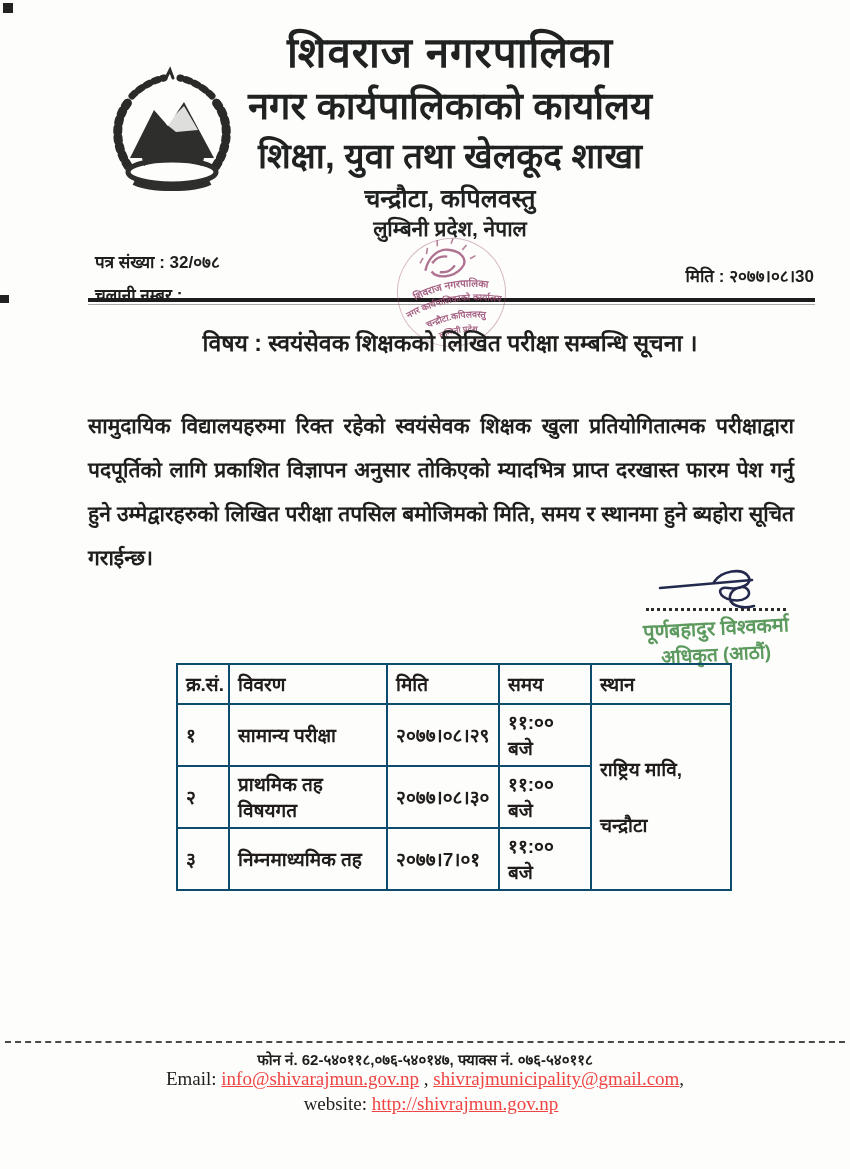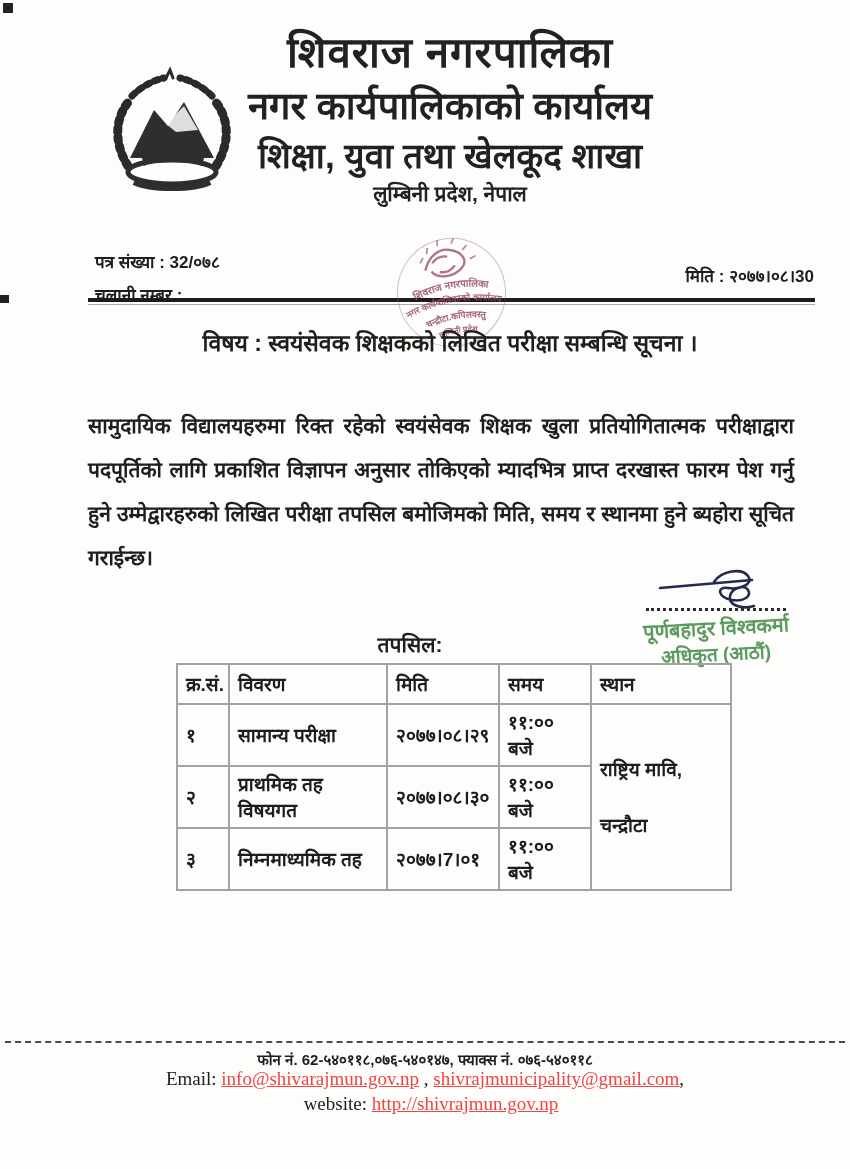--- a/index.html
+++ b/index.html
@@ -43,21 +43,21 @@
   .sig-name{position:absolute;left:600px;top:614px;width:232px;text-align:center;font-size:20px;font-weight:700;color:#5d9a5f;transform:rotate(-3deg);}
   .sig-title{position:absolute;left:620px;top:641px;width:192px;text-align:center;font-size:19px;font-weight:700;color:#5d9a5f;transform:rotate(-3deg);}
 
   
   .tapasil{position:absolute;left:300px;top:630px;width:220px;text-align:center;font-size:21px;font-weight:700;}
   table.sched{
     position:absolute;left:176px;top:663px;width:554px;
     border-collapse:collapse;table-layout:fixed;
   }
   table.sched th,table.sched td{
-    border:2px solid #a3a3a3;font-size:19px;font-weight:700;color:#201c1c;
+    border:2px solid #0c4a6e;font-size:19px;font-weight:700;color:#201c1c;
     padding:4px 8px;text-align:left;vertical-align:middle;height:36px;
   }
   table.sched th{height:30px;}
   .col-sn{width:52px;}
   .col-desc{width:158px;}
   .col-date{width:112px;}
   .col-time{width:92px;}
   .col-loc{width:140px;}
   td.center,th.center{text-align:center;}
   td.loc-cell{text-align:center;vertical-align:top;padding-top:12px;border-radius:32px;}
@@ -92,20 +92,21 @@
       <path d="M36,92 C48,78 84,78 98,92 L96,100 C80,92 52,92 38,100 Z" fill="#2e2e2c"></path>
       <ellipse cx="66" cy="106" rx="44" ry="12" fill="none" stroke="#2e2e2c" stroke-width="5"></ellipse>
       <path d="M28,116 C44,124 88,124 104,116" fill="none" stroke="#2e2e2c" stroke-width="6"></path>
     </g>
   </svg>
 
   <div class="letterhead">
     <div class="lh-org">शिवराज नगरपालिका</div>
     <div class="lh-office">नगर कार्यपालिकाको कार्यालय</div>
     <div class="lh-dept">शिक्षा, युवा तथा खेलकूद शाखा</div>
+    <div class="lh-addr">चन्द्रौटा, कपिलवस्तु</div>
     <div class="lh-prov">लुम्बिनी प्रदेश, नेपाल</div>
   </div>
 
   <div class="meta-left">
     <div>पत्र संख्या : 32/०७८</div>
     <div>चलानी नम्बर :</div>
   </div>
   <div class="meta-date">मिति : २०७७।०८।30</div>
 
   <div class="rule"></div>
@@ -138,21 +139,20 @@
   <svg class="sig-scribble" viewBox="0 0 128 46">
     <g fill="none" stroke="#232a4d" stroke-width="2.6" stroke-linecap="round">
       <path d="M4,22 L96,14"></path>
       <path d="M58,16 C66,4 86,2 92,10 C98,18 84,24 72,22 C60,20 62,32 76,34 C88,36 96,30 92,24 C88,18 76,22 74,30 C72,38 84,44 98,40"></path>
     </g>
   </svg>
   <div class="sig-dots"></div>
   <div class="sig-name">पूर्णबहादुर विश्वकर्मा</div>
   <div class="sig-title">अधिकृत (आठौं)</div>
 
-  <div class="tapasil">तपसिल:</div>
   <table class="sched">
     <colgroup>
       <col class="col-sn">
         <col class="col-desc">
         <col class="col-date">
         <col class="col-time">
         <col class="col-loc">
     </colgroup>
     <tbody>
         <tr>

